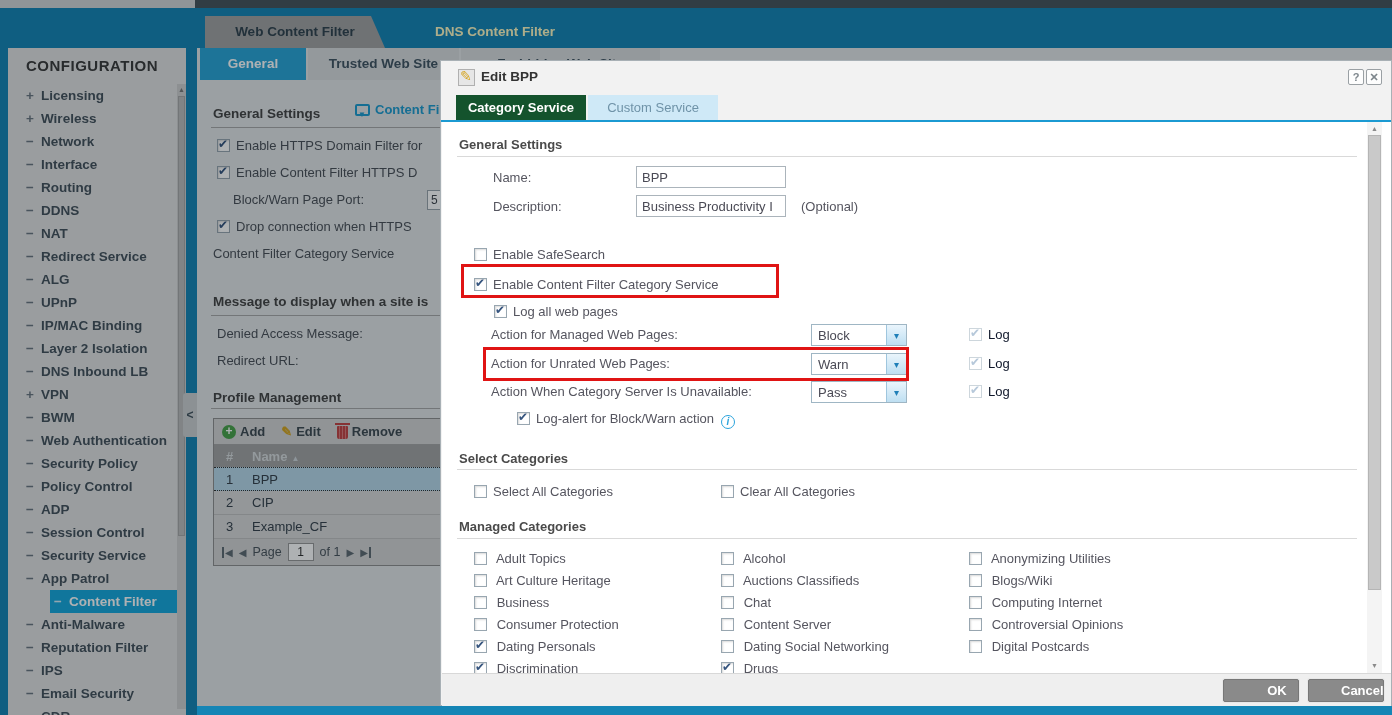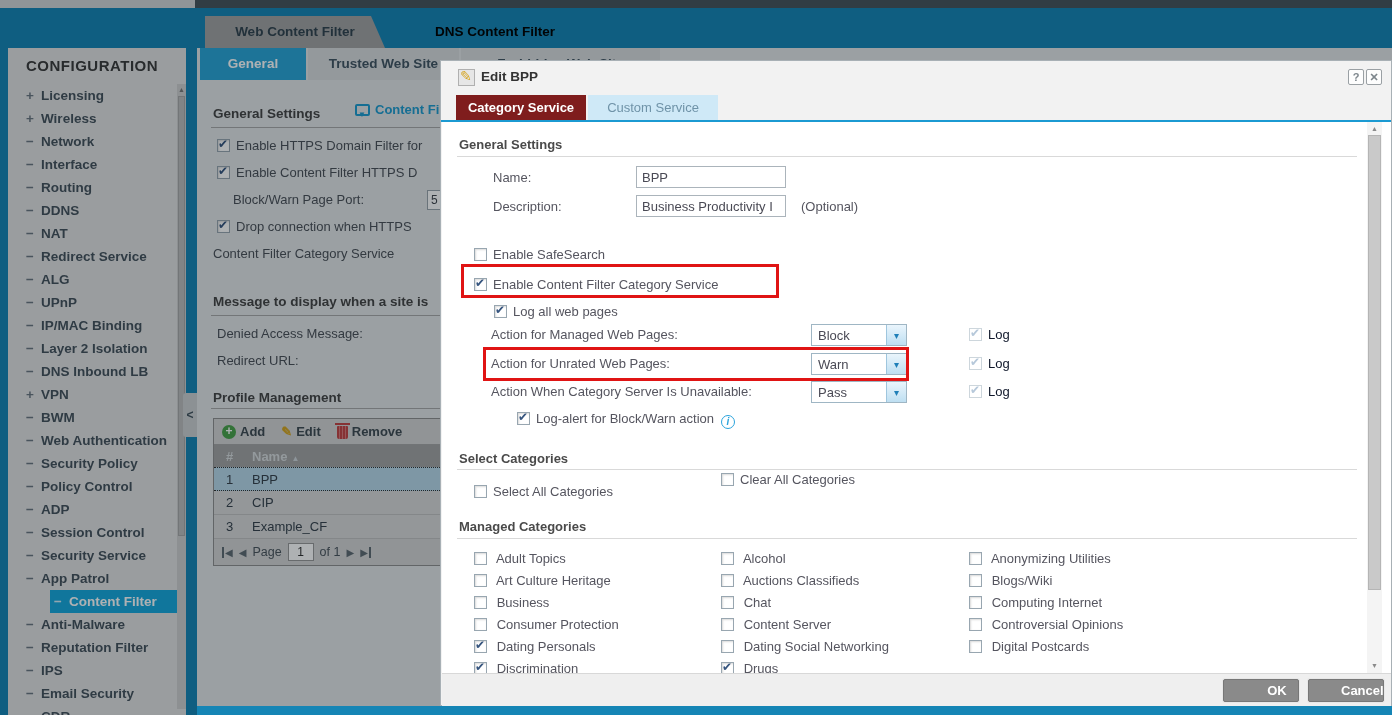--- a/index.html
+++ b/index.html
@@ -5,21 +5,21 @@
 *{margin:0;padding:0;box-sizing:border-box;}
 html,body{width:1392px;height:715px;}
 body{position:relative;overflow:hidden;font-family:"Liberation Sans",sans-serif;background:#1585b5;}
 .abs{position:absolute;}
 
 #topstrip-l{left:0;top:0;width:195px;height:8px;background:#d3d6d8;}
 #topstrip-r{left:195px;top:0;width:1197px;height:8px;background:#47545c;}
 #tealband{left:0;top:8px;width:1392px;height:40px;background:#1585b5;}
 .tab1{height:32px;line-height:32px;font-size:13.5px;font-weight:bold;text-align:center;}
 #tab1a{left:205px;top:16px;width:180px;background:#a3a3a3;color:#32434e;clip-path:polygon(0 0,calc(100% - 14px) 0,100% 100%,0 100%);}
-#tab1b{left:390px;top:16px;width:210px;color:#000000;}
+#tab1b{left:390px;top:16px;width:210px;color:#fef9c3;}
 
 #side{left:8px;top:48px;width:178px;height:667px;background:#e2e2e2;overflow:hidden;}
 #side .title{height:36px;line-height:36px;padding-left:18px;font-size:15px;font-weight:bold;color:#3a3a3a;letter-spacing:.5px;}
 .nav-item{height:23px;display:flex;align-items:center;font-size:13.5px;font-weight:bold;color:#45525c;white-space:nowrap;}
 .nav-item .pfx{width:13px;margin-left:18px;color:#6b7680;flex:none;}
 .nav-item .lbl{margin-left:2px;}
 .nav-item.sel{background:#17a9dd;margin-left:42px;margin-right:8px;}
 .nav-item.sel .pfx{margin-left:4px;color:#d7eefa;}
 .nav-item.sel .lbl{color:#ffffff;}
 #sidebar-scroll{right:0;top:36px;width:9px;height:625px;background:#cfcfcf;}
@@ -66,21 +66,21 @@
 #pginput{width:26px;height:18px;background:#fff;border:1px solid #999;text-align:center;font-size:12px;color:#333;line-height:16px;}
 
 #dim{left:0;top:0;width:1392px;height:715px;background:rgba(4,12,18,.32);z-index:40;}
 
 #modal{left:440px;top:60px;width:952px;height:646px;background:#f2f2f2;border:1px solid #a8b0b5;z-index:50;}
 #mtitle{position:absolute;left:40px;top:8px;font-size:13.5px;font-weight:bold;color:#333;}
 .mpen{position:absolute;left:17px;top:8px;width:17px;height:17px;background:#e6e6e6;border:1px solid #b0b0b0;}
 .mpen::after{content:"\270E";color:#d6a51f;position:absolute;font-size:14px;left:1px;top:-2px;}
 .wbtn{position:absolute;top:8px;width:16px;height:16px;border:1px solid #9aa0a4;color:#7d868c;font-size:11px;line-height:14px;text-align:center;background:#fdfdfd;border-radius:2px;font-weight:bold;}
 .mtab{position:absolute;top:34px;height:25px;line-height:25px;width:130px;text-align:center;font-size:13px;font-weight:bold;}
-#mtab1{left:15px;background:#7f1d1d;color:#fff;}
+#mtab1{left:15px;background:#14532d;color:#fff;}
 #mtab2{left:147px;background:#cfe9f7;color:#6f93a8;font-weight:normal;}
 #mblueline{position:absolute;left:0;top:59px;width:100%;height:2px;background:#1b9ad2;}
 #mbody{position:absolute;left:1px;top:61px;width:949px;height:551px;background:#fff;overflow:hidden;}
 #mfooter{position:absolute;left:1px;top:612px;width:949px;height:33px;background:#efefef;border-top:1px solid #d8d8d8;}
 .mh{position:absolute;font-size:13px;font-weight:bold;color:#4a4a4a;white-space:nowrap;}
 .mhr{position:absolute;height:1px;background:#d9d9d9;left:16px;width:900px;}
 .mrow{position:absolute;font-size:13px;color:#55555f;white-space:nowrap;height:22px;line-height:22px;}
 .minput{position:absolute;width:150px;height:22px;border:1px solid #abb4bb;background:#fff;font-size:13px;color:#4a4a55;padding:0 5px;font-family:inherit;}
 .select{position:absolute;width:96px;height:22px;border:1px solid #9fb6c4;background:#fff;display:flex;align-items:center;}
 .select .txt{flex:1;padding:0 6px;font-size:13px;color:#4a4a55;}
@@ -350,21 +350,21 @@
       <span class="txt">Pass</span>
       <span class="arrow">▾</span>
     </div>
   <div class="mrow" style="left:528px;top:320px;"><span class="cb ck dis"></span><span class="dislab">Log</span></div>
 
   <div class="mrow" style="left:53px;top:347px;padding-left:23px;"><span class="cb ck"></span><span>Log-alert for Block/Warn action</span><span class="info"></span></div>
 
   <div class="mh" style="left:18px;top:390px;">Select Categories</div>
   <div class="mhr" style="top:408px;"></div>
   <div class="mrow" style="left:33px;top:420px;"><span class="cb"></span><span>Select All Categories</span></div>
-  <div class="mrow" style="left:280px;top:408px;"><span class="cb"></span><span>Clear All Categories</span></div>
+  <div class="mrow" style="left:280px;top:420px;"><span class="cb"></span><span>Clear All Categories</span></div>
 
   <div class="mh" style="left:18px;top:458px;">Managed Categories</div>
   <div class="mhr" style="top:477px;"></div>
 
   <div id="cats">
 
   <div class="cat">
         <span class="cb"></span>
         <span>Adult Topics</span>
       </div>

